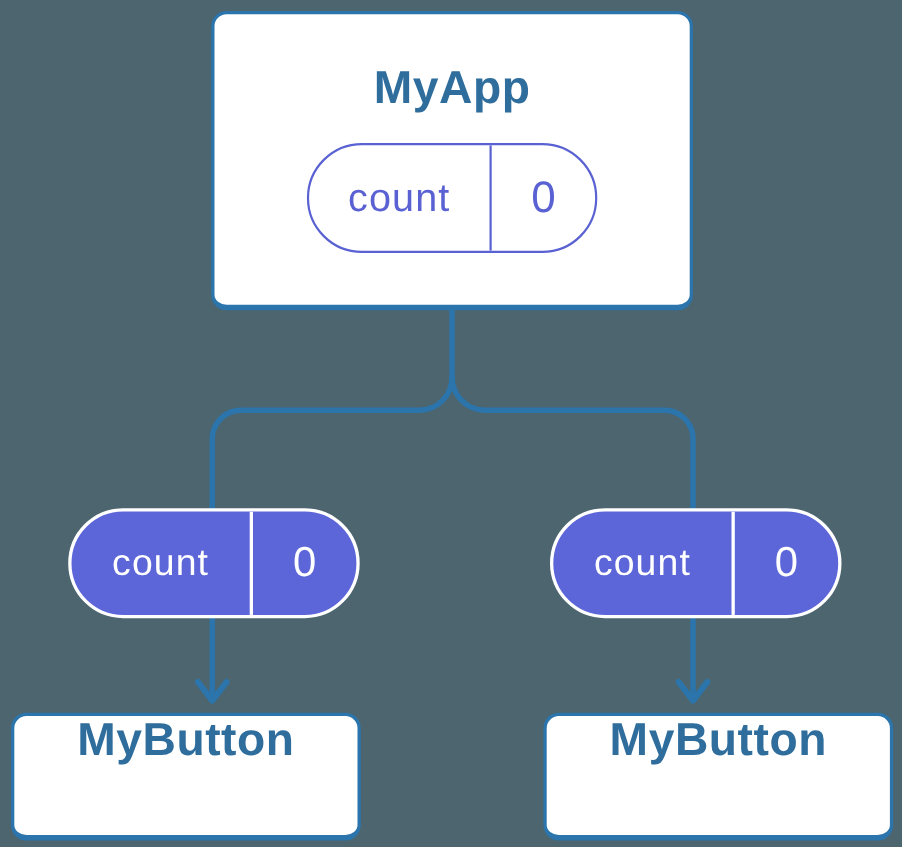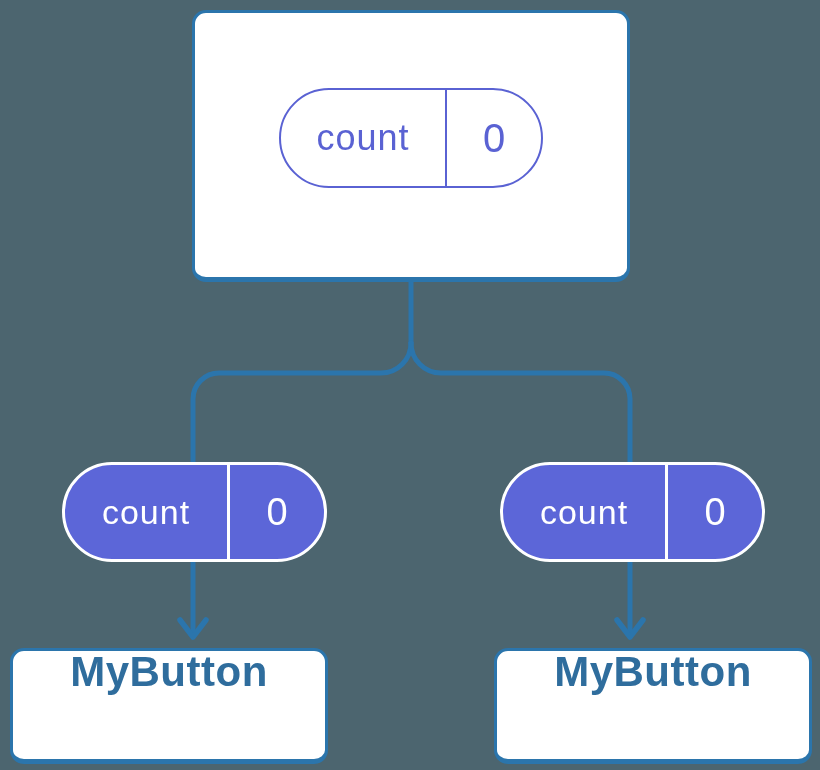--- a/index.html
+++ b/index.html
@@ -109,20 +109,21 @@
     <g fill="none" stroke="#2B75AC" stroke-width="5" stroke-linecap="round" stroke-linejoin="round">
       <path d="M 411 278 L 411 343"></path>
       <path d="M 411 343 A 30 30 0 0 1 381 373 L 219 373 A 26 26 0 0 0 193 399 L 193 631"></path>
       <path d="M 411 343 A 30 30 0 0 0 441 373 L 604 373 A 26 26 0 0 1 630 399 L 630 631"></path>
       <path d="M 180 620 L 193 637 L 206 620" stroke-width="5.5"></path>
       <path d="M 617 620 L 630 637 L 643 620" stroke-width="5.5"></path>
     </g>
   </svg>
 
   <div class="card card--root">
+    <div class="card__title">MyApp</div>
     <div class="pill pill--outline">
       <div class="pill__name">count</div>
       <div class="pill__value">0</div>
     </div>
   </div>
 
   <div class="pill pill--solid pill--solid-left">
     <div class="pill__name">count</div>
     <div class="pill__value">0</div>
   </div>

